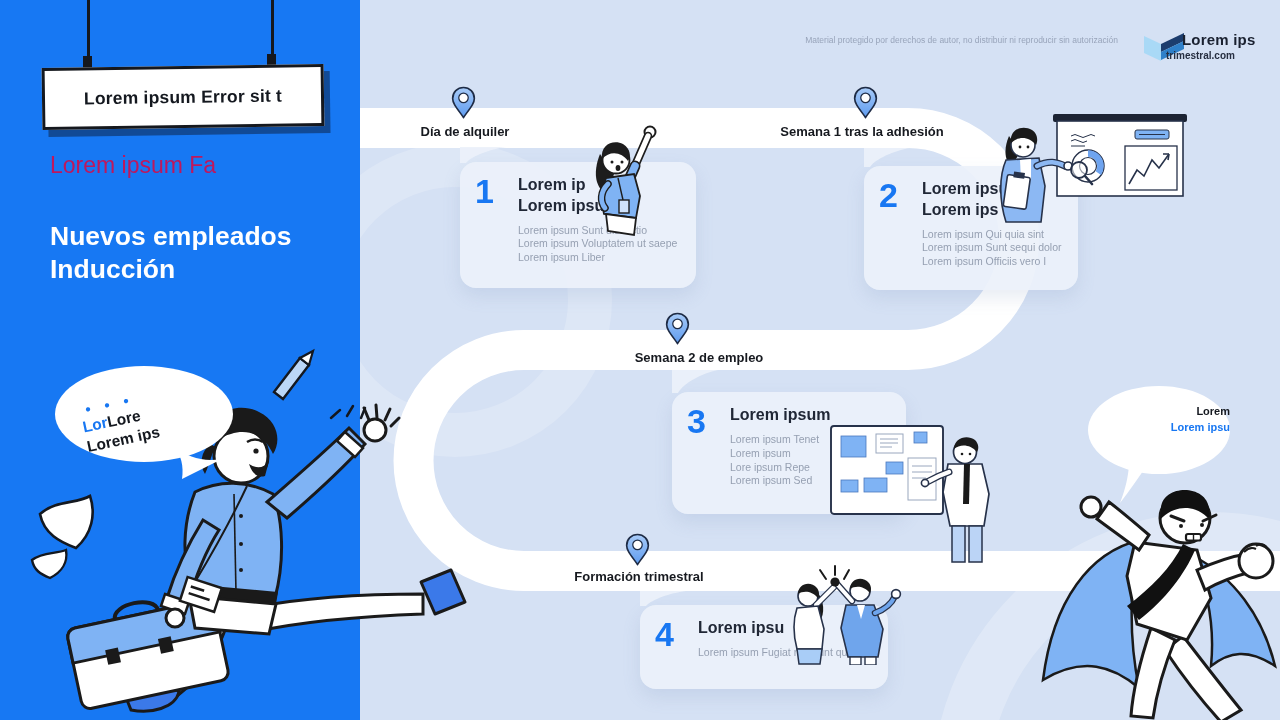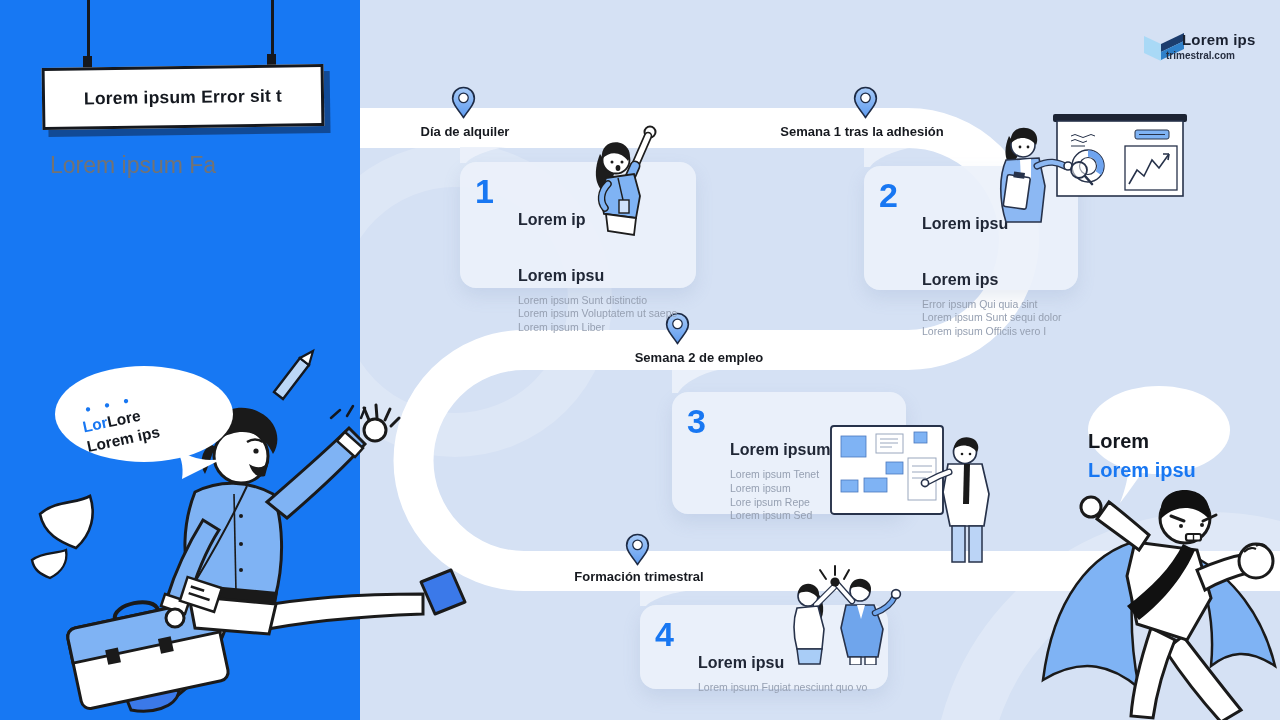--- a/index.html
+++ b/index.html
@@ -8,33 +8,33 @@
   .abs{position:absolute;}
 
   
   #panel{left:0;top:0;width:360px;height:720px;background:#1778F3;}
   .string{position:absolute;width:2.5px;background:#15181E;top:0;}
   .nub{position:absolute;width:9px;height:12px;background:#15181E;}
   #sign{position:absolute;left:42px;top:66px;width:276px;height:56px;background:#fff;
         border:3px solid #15181E;box-shadow:6px 7px 0 rgba(10,18,38,.45);
         transform:rotate(-.8deg);display:flex;align-items:center;justify-content:center;
         font-weight:bold;font-size:17.5px;color:#14181F;letter-spacing:.2px;}
-  #subtitle{position:absolute;left:50px;top:152px;font-size:23px;color:#737373;font-weight:400;}
+  #subtitle{position:absolute;left:50px;top:152px;font-size:23px;color:#be185d;font-weight:400;}
   #main-title{position:absolute;left:50px;top:220px;font-size:26.5px;font-weight:800;color:#fff;line-height:1.26;}
 
   
   .bubble{position:absolute;background:#fff;border-radius:50%;}
   #bubble-left{left:55px;top:366px;width:178px;height:96px;}
   #bubble-left-text{position:absolute;left:82px;top:388px;width:150px;transform:rotate(-12deg);
      font-weight:800;font-size:15.5px;color:#14181F;line-height:1.3;}
   #bubble-left-text .dots{color:#1877F2;font-size:15px;letter-spacing:5px;line-height:.9;display:block;margin-left:6px;}
   #bubble-left-text .blue{color:#1877F2;}
   #bubble-right{left:1088px;top:386px;width:142px;height:88px;}
-  #bubble-right-text{position:absolute;left:1088px;top:427px;width:142px;text-align:left;
-     font-weight:800;font-size:20px;line-height:1.45;color:#14181F;}
+  #bubble-right-text{position:absolute;left:1088px;top:404px;width:142px;text-align:right;
+     font-weight:800;font-size:11px;line-height:1.45;color:#14181F;}
   #bubble-right-text .blue{color:#1877F2;}
   .tail-svg{position:absolute;}
 
   
   #copyright{left:638px;top:35px;width:480px;text-align:right;font-size:8.5px;color:#98A4BA;}
   #logo{left:1142px;top:29px;width:140px;height:34px;}
   #logo-name{left:1182px;top:31px;font-size:15px;font-weight:800;color:#1A2130;letter-spacing:.2px;}
   #logo-domain{left:1166px;top:50px;font-size:10px;font-weight:700;color:#262E40;}
 
   
@@ -44,21 +44,21 @@
       transform:translateX(-50%);}
 
   
   .card{position:absolute;background:rgba(235,241,250,.92);border-radius:16px;
         box-shadow:0 8px 18px rgba(110,135,180,.16);}
   .card-tail{position:absolute;left:0;}
   .card-inner{display:flex;padding:13px 8px 10px 15px;}
   .card-num{width:30px;font-size:34px;font-weight:800;color:#1877F2;line-height:.95;
             margin-right:13px;flex:none;}
   .card-title{font-size:16px;font-weight:800;color:#202736;line-height:1.3;}
-  .card-title span{display:block;white-space:nowrap;margin-top:35px;}
+  .card-title span{display:block;white-space:nowrap;}
   .card-body{margin-top:7px;font-size:10.5px;color:#96A0B2;line-height:1.32;}
   .card-body div{white-space:nowrap;}
 
   .illu{position:absolute;}
 </style>
 </head>
 <body>
 
 <div id="stage">
 
@@ -70,20 +70,24 @@
 
   <div id="panel" class="abs"></div>
   <div class="string" style="left:87px;height:62px;"></div>
   <div class="string" style="left:271px;height:60px;"></div>
   <div class="nub" style="left:83px;top:56px;"></div>
   <div class="nub" style="left:267px;top:54px;"></div>
   <div id="sign">
     <span>Lorem ipsum Error sit t</span>
   </div>
   <div id="subtitle">Lorem ipsum Fa</div>
+  <div id="main-title">
+    <div>Nuevos empleados</div>
+    <div>Inducción</div>
+  </div>
 
   <svg class="illu" style="left:266px;top:346px;" width="56" height="58" viewBox="0 0 56 58">
     <path d="M8 46 L34 12 L43 19 L17 53 Z" fill="#BBD7F7" stroke="#14181F" stroke-width="2.4"></path>
     <path d="M34 12 L43 19 L47 5 Z" fill="#fff" stroke="#14181F" stroke-width="2.2"></path>
   </svg>
   <svg class="illu" style="left:28px;top:490px;" width="84" height="92" viewBox="0 0 84 92">
     <path d="M12 24 C28 10 48 14 62 6 C68 24 64 44 48 58 C32 52 16 44 12 24 Z" fill="#fff" stroke="#14181F" stroke-width="2.6"></path>
     <path d="M4 70 C14 62 28 64 38 60 C40 72 34 82 22 88 C12 84 6 80 4 70 Z" fill="#fff" stroke="#14181F" stroke-width="2.4"></path>
   </svg>
 
@@ -140,20 +144,21 @@
   <div id="bubble-left" class="bubble"></div>
   <svg class="tail-svg" style="left:172px;top:446px;" width="52" height="34" viewBox="0 0 52 34">
     <path d="M2 0 C16 12 32 16 50 13 L10 33 C12 20 9 9 2 0 Z" fill="#fff"></path>
   </svg>
   <div id="bubble-left-text">
     <span class="dots">• • •</span>
     <span class="blue">Lor</span><span>Lore</span><br>
     <span>Lorem ips</span>
   </div>
 
+  <div id="copyright" class="abs">Material protegido por derechos de autor, no distribuir ni reproducir sin autorización</div>
   <svg id="logo" class="abs" viewBox="0 0 140 34">
     <polygon points="2,7 19,15 19,32 2,24" fill="#A9D9F6" stroke="#fff" stroke-width="0"></polygon>
     <polygon points="19,15 42,4 42,12 19,23" fill="#1C3D6E"></polygon>
     <polygon points="19,23 42,12 42,20 19,31" fill="#2F80C9"></polygon>
   </svg>
   <div id="logo-name" class="abs">Lorem ips</div>
   <div id="logo-domain" class="abs">trimestral.com</div>
 
   <svg class="pin" style="left:451px;top:86px;" viewBox="0 0 24 32">
     <defs>
@@ -208,21 +213,21 @@
       <path d="M0 0 H46 C30 3 12 11 6 20 H0 Z" fill="rgba(235,241,250,.92)"></path>
     </svg>
     <div class="card-inner">
       <div class="card-num">2</div>
       <div>
         <div class="card-title">
           <span>Lorem ipsu</span>
           <span>Lorem ips</span>
         </div>
         <div class="card-body">
-          <div>Error ipsum Qui quia sint</div>
+          <div>Lorem ipsum Qui quia sint</div>
           <div>Lorem ipsum Sunt sequi dolor</div>
           <div>Lorem ipsum Officiis vero I</div>
         </div>
       </div>
     </div>
   </div>
 
   <div class="card" style="left:672px;top:392px;width:234px;height:122px;">
     <svg class="card-tail" style="top:-22px;" width="48" height="23" viewBox="0 0 48 20" preserveAspectRatio="none">
       <path d="M0 0 H46 C30 3 12 11 6 20 H0 Z" fill="rgba(235,241,250,.92)"></path>

